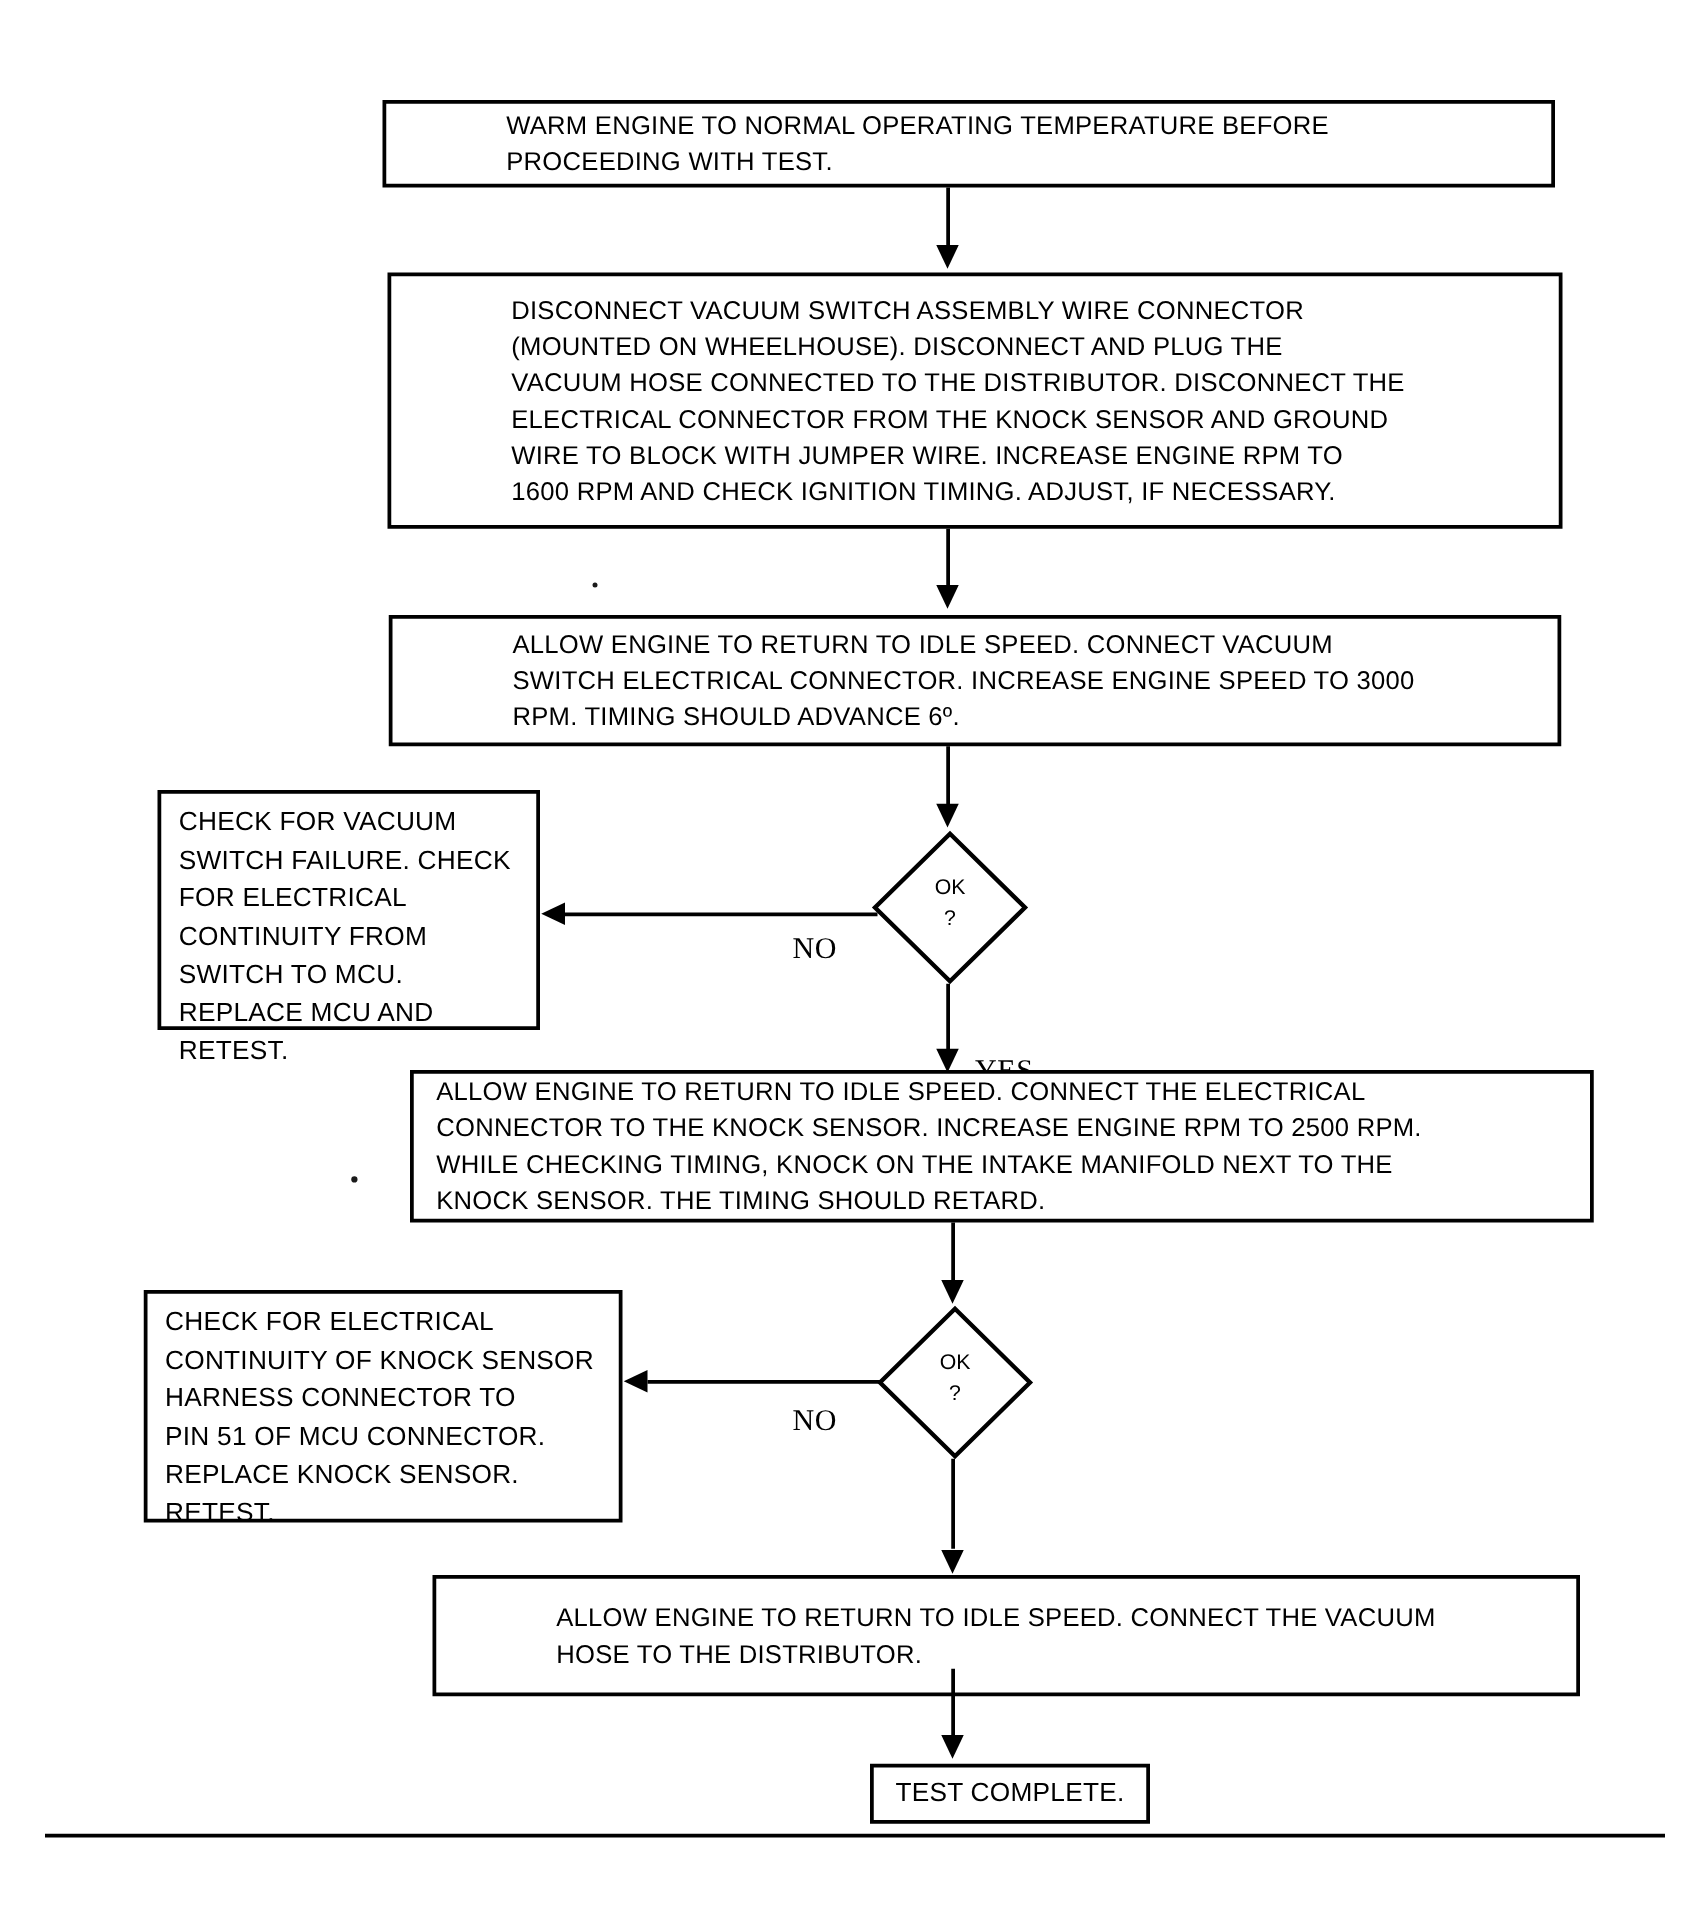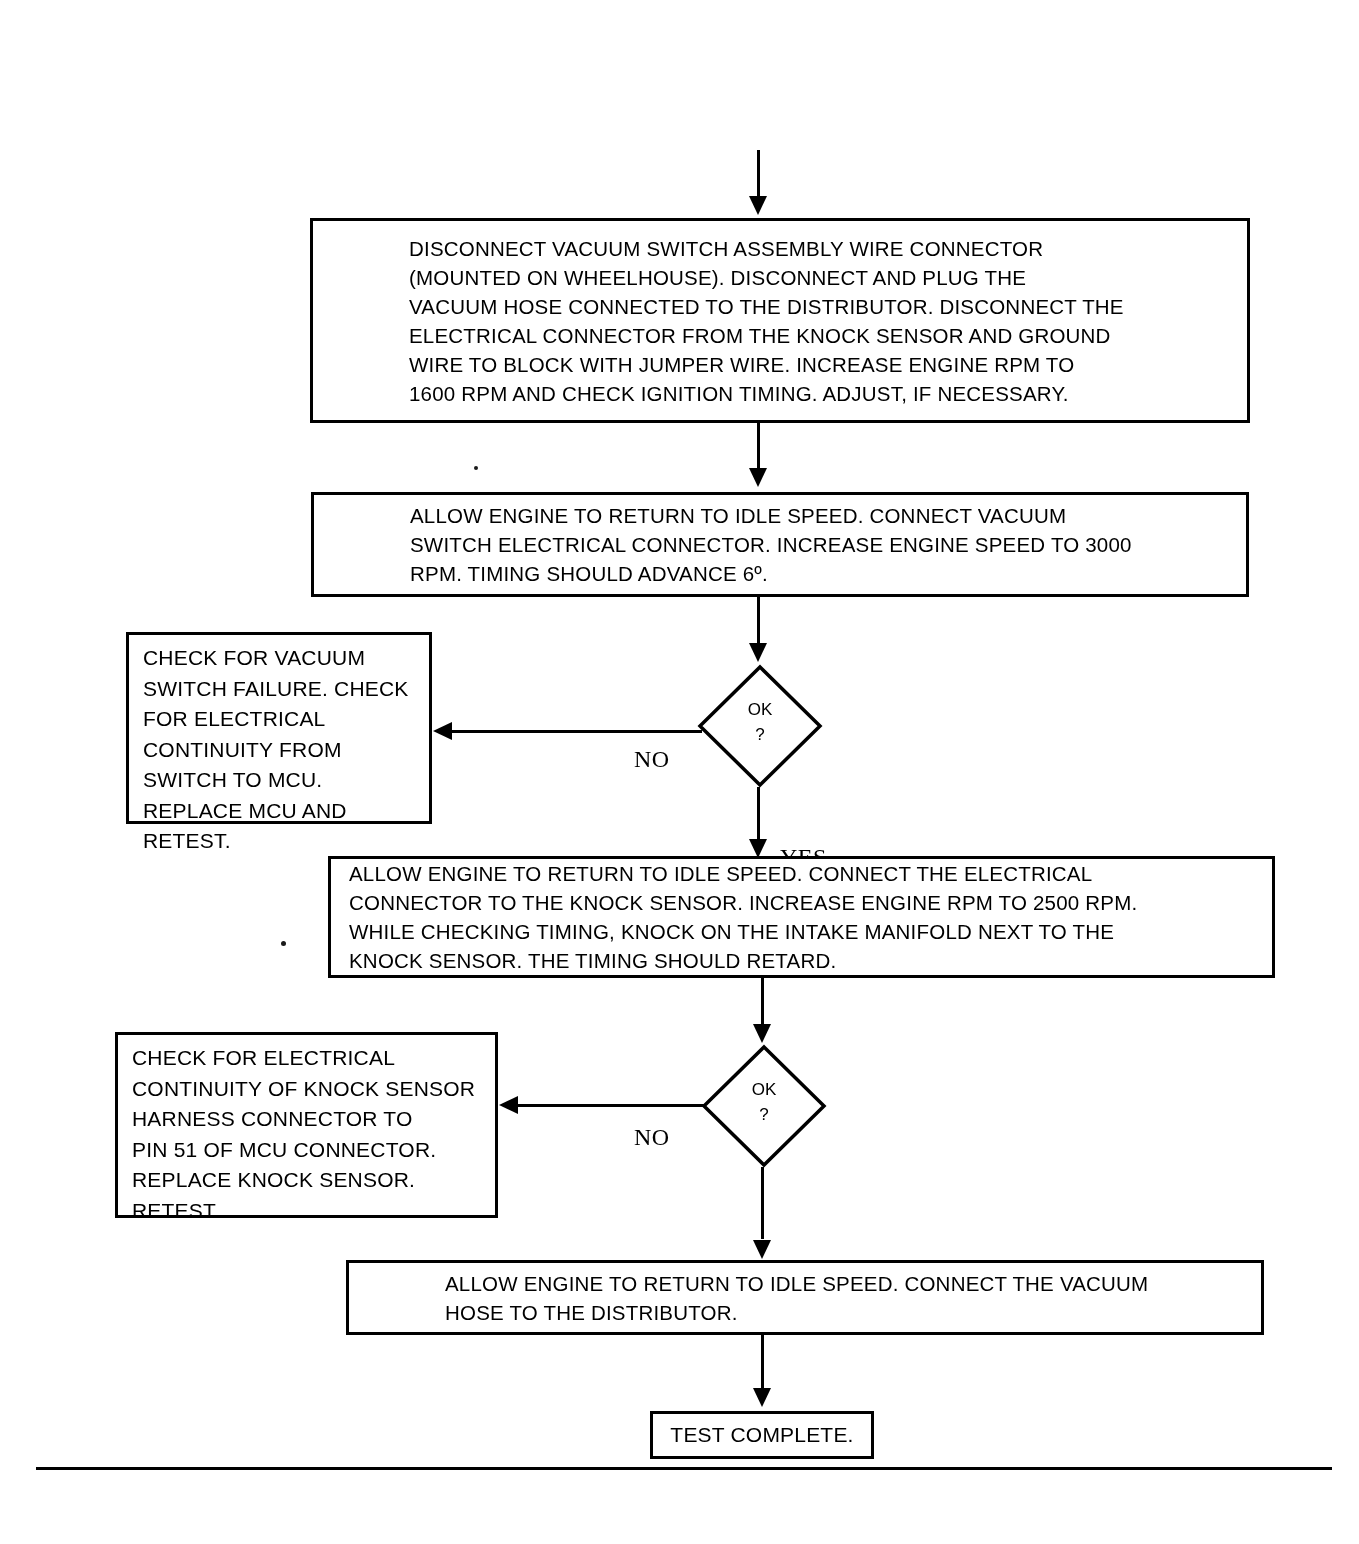--- a/index.html
+++ b/index.html
@@ -53,20 +53,21 @@
     line-height: 30.5px;
     padding: 8px 10px 8px 14px;
     align-items: flex-start;
   }
   .box.terminator {
     font-size: 21px;
     line-height: 28px;
     padding: 4px 14px;
     justify-content: flex-end;
     align-items: center;
+    margin-left: 46px;
   }
 
   
   .diamond {
     position: absolute;
   }
   .diamond svg {
     display: block;
     overflow: visible;
   }
@@ -132,20 +133,24 @@
     position: absolute;
     background: #1a1a1a;
     border-radius: 50%;
   }
 </style>
 </head>
 <body>
 
 <div id="canvas">
 
+  <div class="box main" style="left:306px; top:80px; width:938px; height:70px;">
+    <span class="txt">WARM ENGINE TO NORMAL OPERATING TEMPERATURE BEFORE
+PROCEEDING WITH TEST.</span>
+  </div>
 
   <div class="vline" style="left:757px; top:150px; height:50px;"></div>
   <div class="arrow-down" style="left:749px; top:196px;"></div>
 
   <div class="box main" style="left:310px; top:218px; width:940px; height:205px;">
     <span class="txt">DISCONNECT VACUUM SWITCH ASSEMBLY WIRE CONNECTOR
 (MOUNTED ON WHEELHOUSE). DISCONNECT AND PLUG THE
 VACUUM HOSE CONNECTED TO THE DISTRIBUTOR. DISCONNECT THE
 ELECTRICAL CONNECTOR FROM THE KNOCK SENSOR AND GROUND
 WIRE TO BLOCK WITH JUMPER WIRE. INCREASE ENGINE RPM TO
@@ -218,21 +223,21 @@
 HARNESS CONNECTOR TO
 PIN 51 OF MCU CONNECTOR.
 REPLACE KNOCK SENSOR.
 RETEST.</span>
   </div>
 
   <div class="vline" style="left:761px; top:1167px; height:72px;"></div>
   <div class="arrow-down" style="left:753px; top:1240px;"></div>
   <span class="edge-label" style="left:786px; top:1218px;">YES</span>
 
-  <div class="box main" style="left:346px; top:1260px; width:918px; height:75px;">
+  <div class="box main" style="left:346px; top:1260px; width:918px; height:97px;">
     <span class="txt">ALLOW ENGINE TO RETURN TO IDLE SPEED. CONNECT THE VACUUM
 HOSE TO THE DISTRIBUTOR.</span>
   </div>
 
   <div class="vline" style="left:761px; top:1335px; height:56px;"></div>
   <div class="arrow-down" style="left:753px; top:1388px;"></div>
 
   <div class="box terminator" style="left:650px; top:1411px; width:224px; height:48px;">
     <span class="txt" style="text-align:center;">TEST COMPLETE.</span>
   </div>

